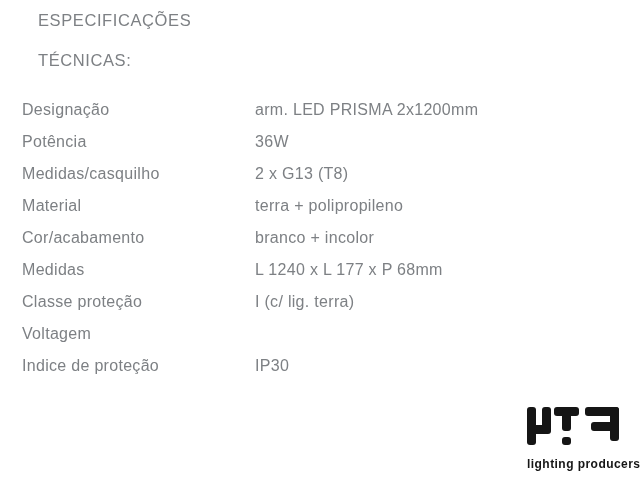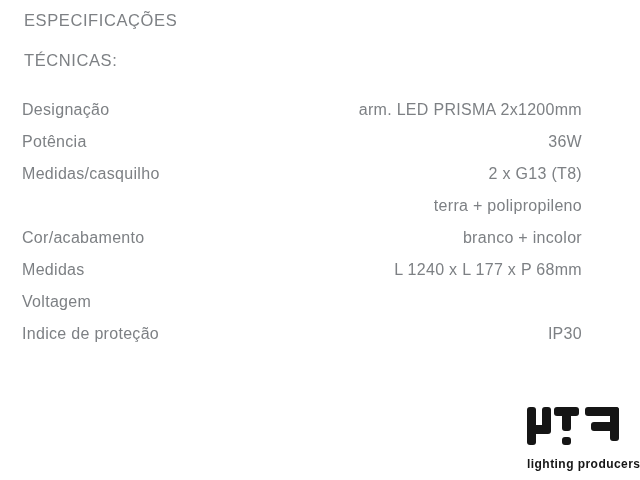--- a/index.html
+++ b/index.html
@@ -14,34 +14,34 @@
     font-family:"Liberation Sans", sans-serif;
     color:var(--text-color);
     overflow:hidden;
     position:relative;
   }
   .page{
     position:absolute;left:0;top:0;width:640px;height:480px;
     background:var(--bg-color);
   }
   .doc-title{
-    position:absolute;left:24px;top:9px;
+    position:absolute;left:38px;top:9px;
     font-size:16.5px;letter-spacing:0.6px;
     color:var(--text-color);
   }
   .doc-title .line{display:block;height:40px;line-height:22px;}
   .spec-table{
     position:absolute;left:22px;top:94px;width:560px;
   }
   .spec-row{
     display:flex;height:32px;line-height:32px;
     font-size:16px;letter-spacing:0.3px;
   }
   .spec-label{width:233px;flex:0 0 233px;}
-  .spec-value{flex:1;text-align:right;}
+  .spec-value{flex:1;}
   .logo{
     position:absolute;left:527px;top:407px;width:96px;
   }
   .logo-mark{display:block;width:96px;height:40px;}
   .logo-tagline{
     display:block;margin-top:10px;
     font-size:12px;letter-spacing:0.45px;
     color:var(--logo-color);
     white-space:nowrap;
     font-weight:bold;
@@ -64,29 +64,34 @@
     </div>
     <div class="spec-row">
       <span class="spec-label">Potência</span>
       <span class="spec-value">36W</span>
     </div>
     <div class="spec-row">
       <span class="spec-label">Medidas/casquilho</span>
       <span class="spec-value">2 x G13 (T8)</span>
     </div>
     <div class="spec-row">
+      <span class="spec-label">Material</span>
       <span class="spec-value">terra + polipropileno</span>
     </div>
     <div class="spec-row">
       <span class="spec-label">Cor/acabamento</span>
       <span class="spec-value">branco + incolor</span>
     </div>
     <div class="spec-row">
       <span class="spec-label">Medidas</span>
       <span class="spec-value">L 1240 x L 177 x P 68mm</span>
+    </div>
+    <div class="spec-row">
+      <span class="spec-label">Classe proteção</span>
+      <span class="spec-value">I (c/ lig. terra)</span>
     </div>
     <div class="spec-row">
       <span class="spec-label">Voltagem</span>
     </div>
     <div class="spec-row">
       <span class="spec-label">Indice de proteção</span>
       <span class="spec-value">IP30</span>
     </div>
   </div>
 

